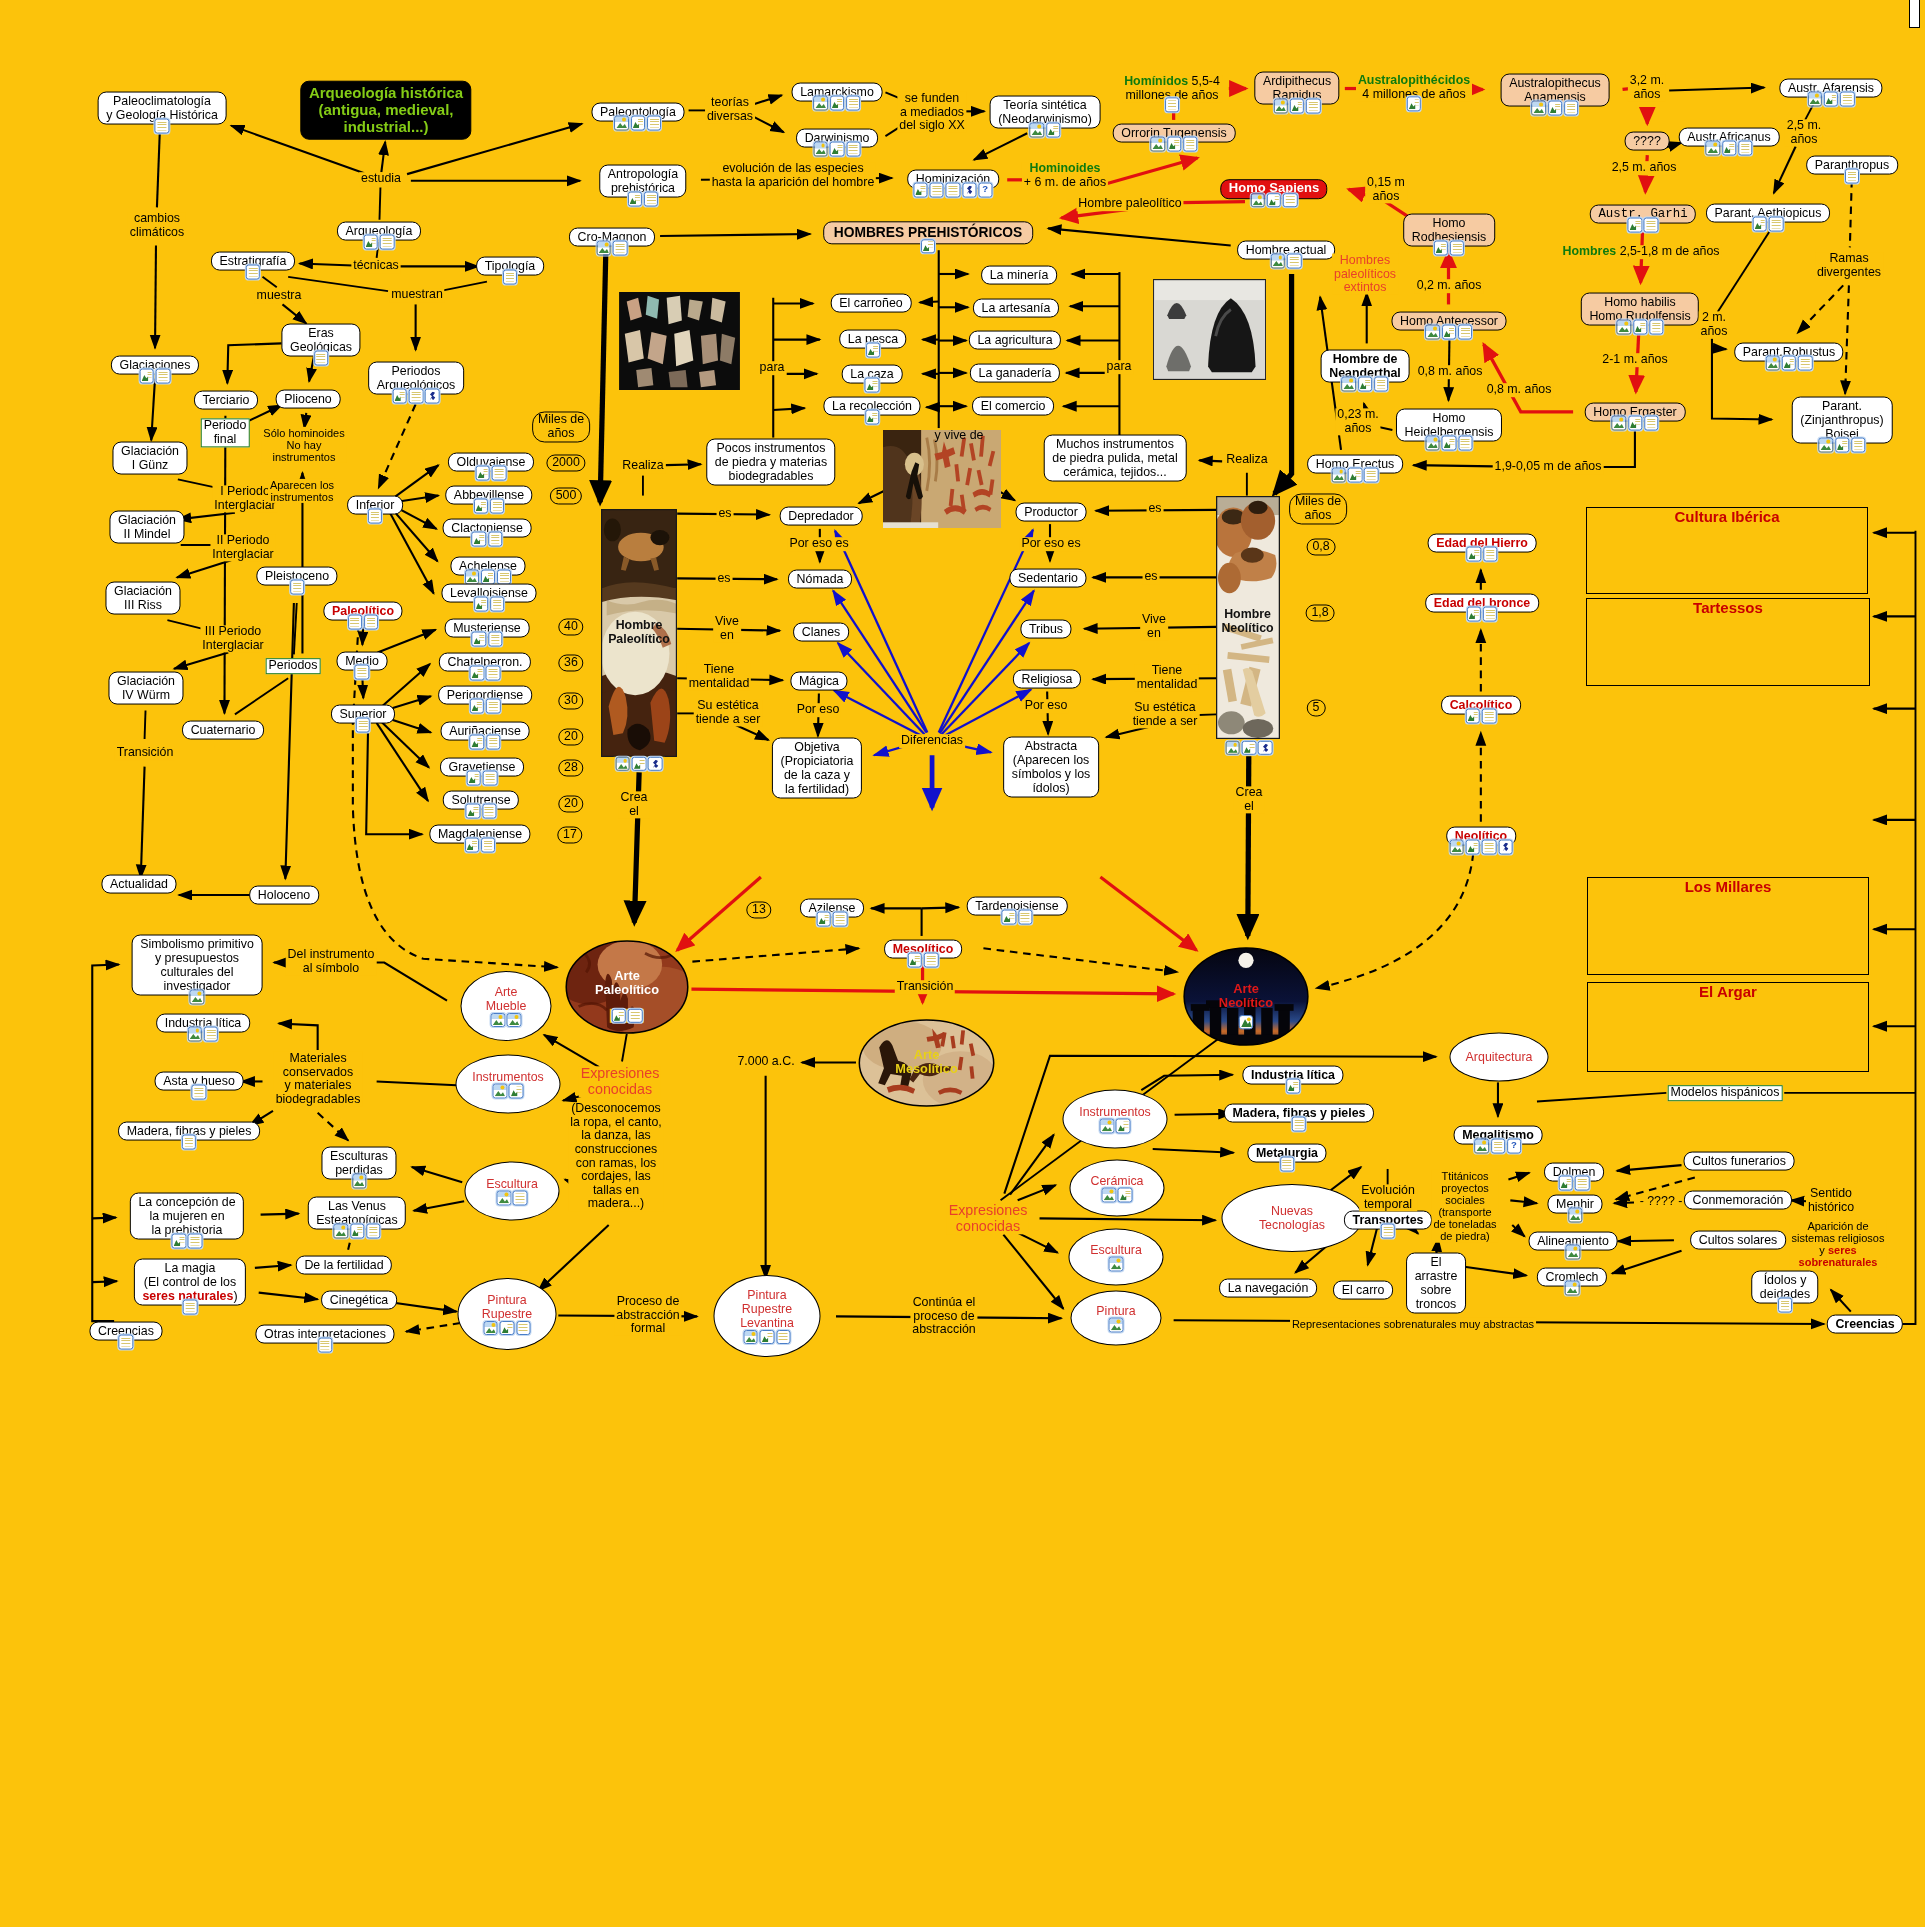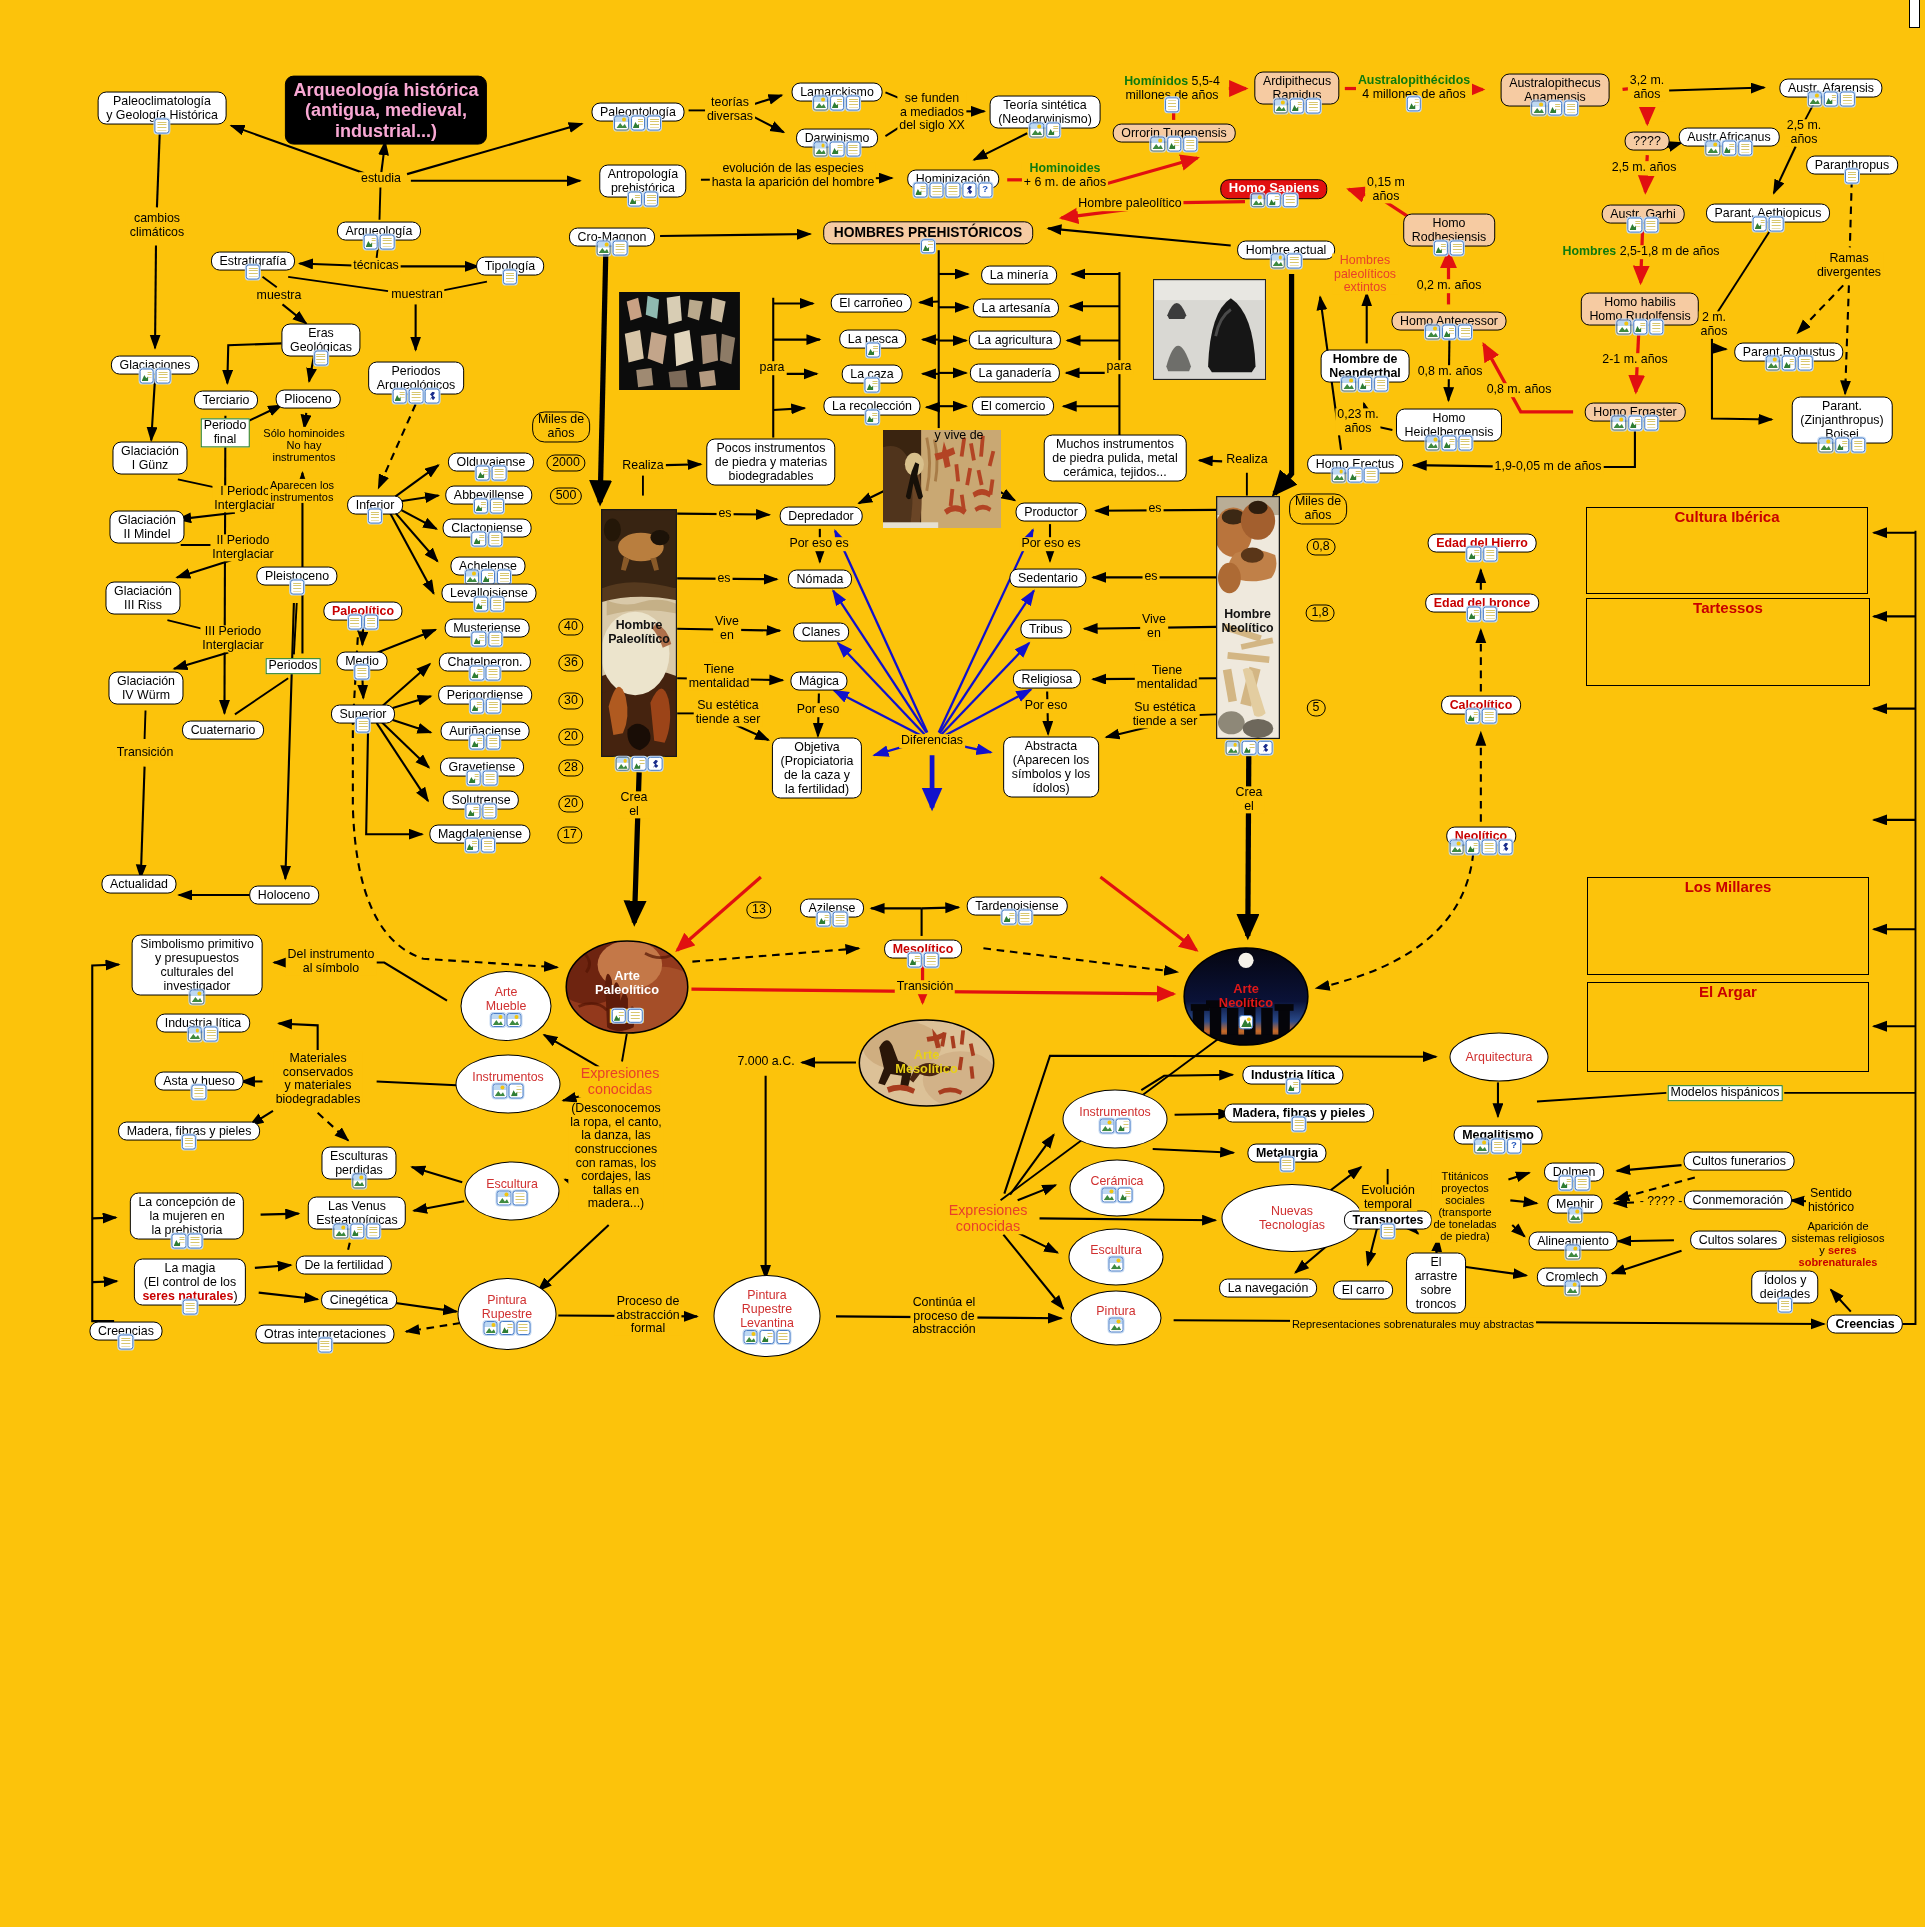--- a/index.html
+++ b/index.html
@@ -2,21 +2,21 @@
 <html style="font-size:15px"><head><meta charset="utf-8"><title>Mapa conceptual Prehistoria</title>
 <style>
 html,body{margin:0;padding:0}
 #c{position:relative;width:1925px;height:1928px;background:#FCC30B;font-family:"Liberation Sans",sans-serif;overflow:hidden}
 #c div{box-sizing:border-box}
 .n{position:absolute;transform:translate(-50%,-50%);background:#fff;border:1.4px solid #000;border-radius:8.6px;padding:1px 7.6px 1.9px;font-size:12.4px;line-height:1.13;color:#000;text-align:center;white-space:nowrap;z-index:3}
 .t{position:absolute;transform:translate(-50%,-50%);font-size:12.4px;line-height:1.1;color:#000;text-align:center;white-space:nowrap;z-index:3;background:#FCC30B;padding:0 1.9px}
 .sm{font-size:11px}
 .pe{background:#F6CBA2}
 .rb{background:#E11010;color:#fff;font-weight:bold;font-size:13px}
-.bb{background:#000;color:#f9a8d4;font-weight:bold;border-radius:8.6px;font-size:18px;padding:2.9px 7.6px}
+.bb{background:#000;color:#84cc16;font-weight:bold;border-radius:8.6px;font-size:15px;padding:2.9px 7.6px}
 .rt{color:#C80000;font-weight:bold}
 .bd{font-weight:bold}
 .el{border-radius:50%;display:flex;flex-direction:column;align-items:center;justify-content:center;padding:0}
 .cap{background:transparent;border:1.6px solid #000;border-radius:12.4px;padding:0 4.8px 1px;z-index:2}
 .gl{border:1px solid #1E7A1E;border-radius:0;padding:0 1.9px;background:#fff}
 .redw{color:#E8402A;font-weight:normal}
 .grn{color:#0E7A0E;font-weight:bold}
 .rsm{color:#C80000;font-weight:bold}
 .ic{position:absolute;top:100%;left:50%;transform:translateX(-50%);margin-top:-4.8px;display:flex;gap:1.9px;z-index:4}
 .ici{display:flex;gap:1.9px;justify-content:center;margin-top:0px}
@@ -1117,21 +1117,21 @@
       </span></div>
 
 <div class="t" style="left:1804px;top:133px;">2,5 m.<br>años</div>
 
 <div class="t" style="left:1644px;top:168px;">2,5 m. años</div>
 
 <div class="n" style="left:1852px;top:165px;">Paranthropus<span class="ic">
         <span class="i pg"></span>
       </span></div>
 
-<div class="n pe" style="left:1643px;top:214px;">Austr. Garhi<span class="ic">
+<div class="n pe" style="left:1643px;top:214px;font-family:Liberation Mono, monospace;">Austr. Garhi<span class="ic">
         <span class="i pi"></span>
         <span class="i pg"></span>
       </span></div>
 
 <div class="n" style="left:1768px;top:213px;">Parant. Aethiopicus<span class="ic">
         <span class="i pi"></span>
         <span class="i pg"></span>
       </span></div>
 
 <div class="t" style="left:1641px;top:252px;"><span class="grn">Hombres</span> 2,5-1,8 m de años</div>

